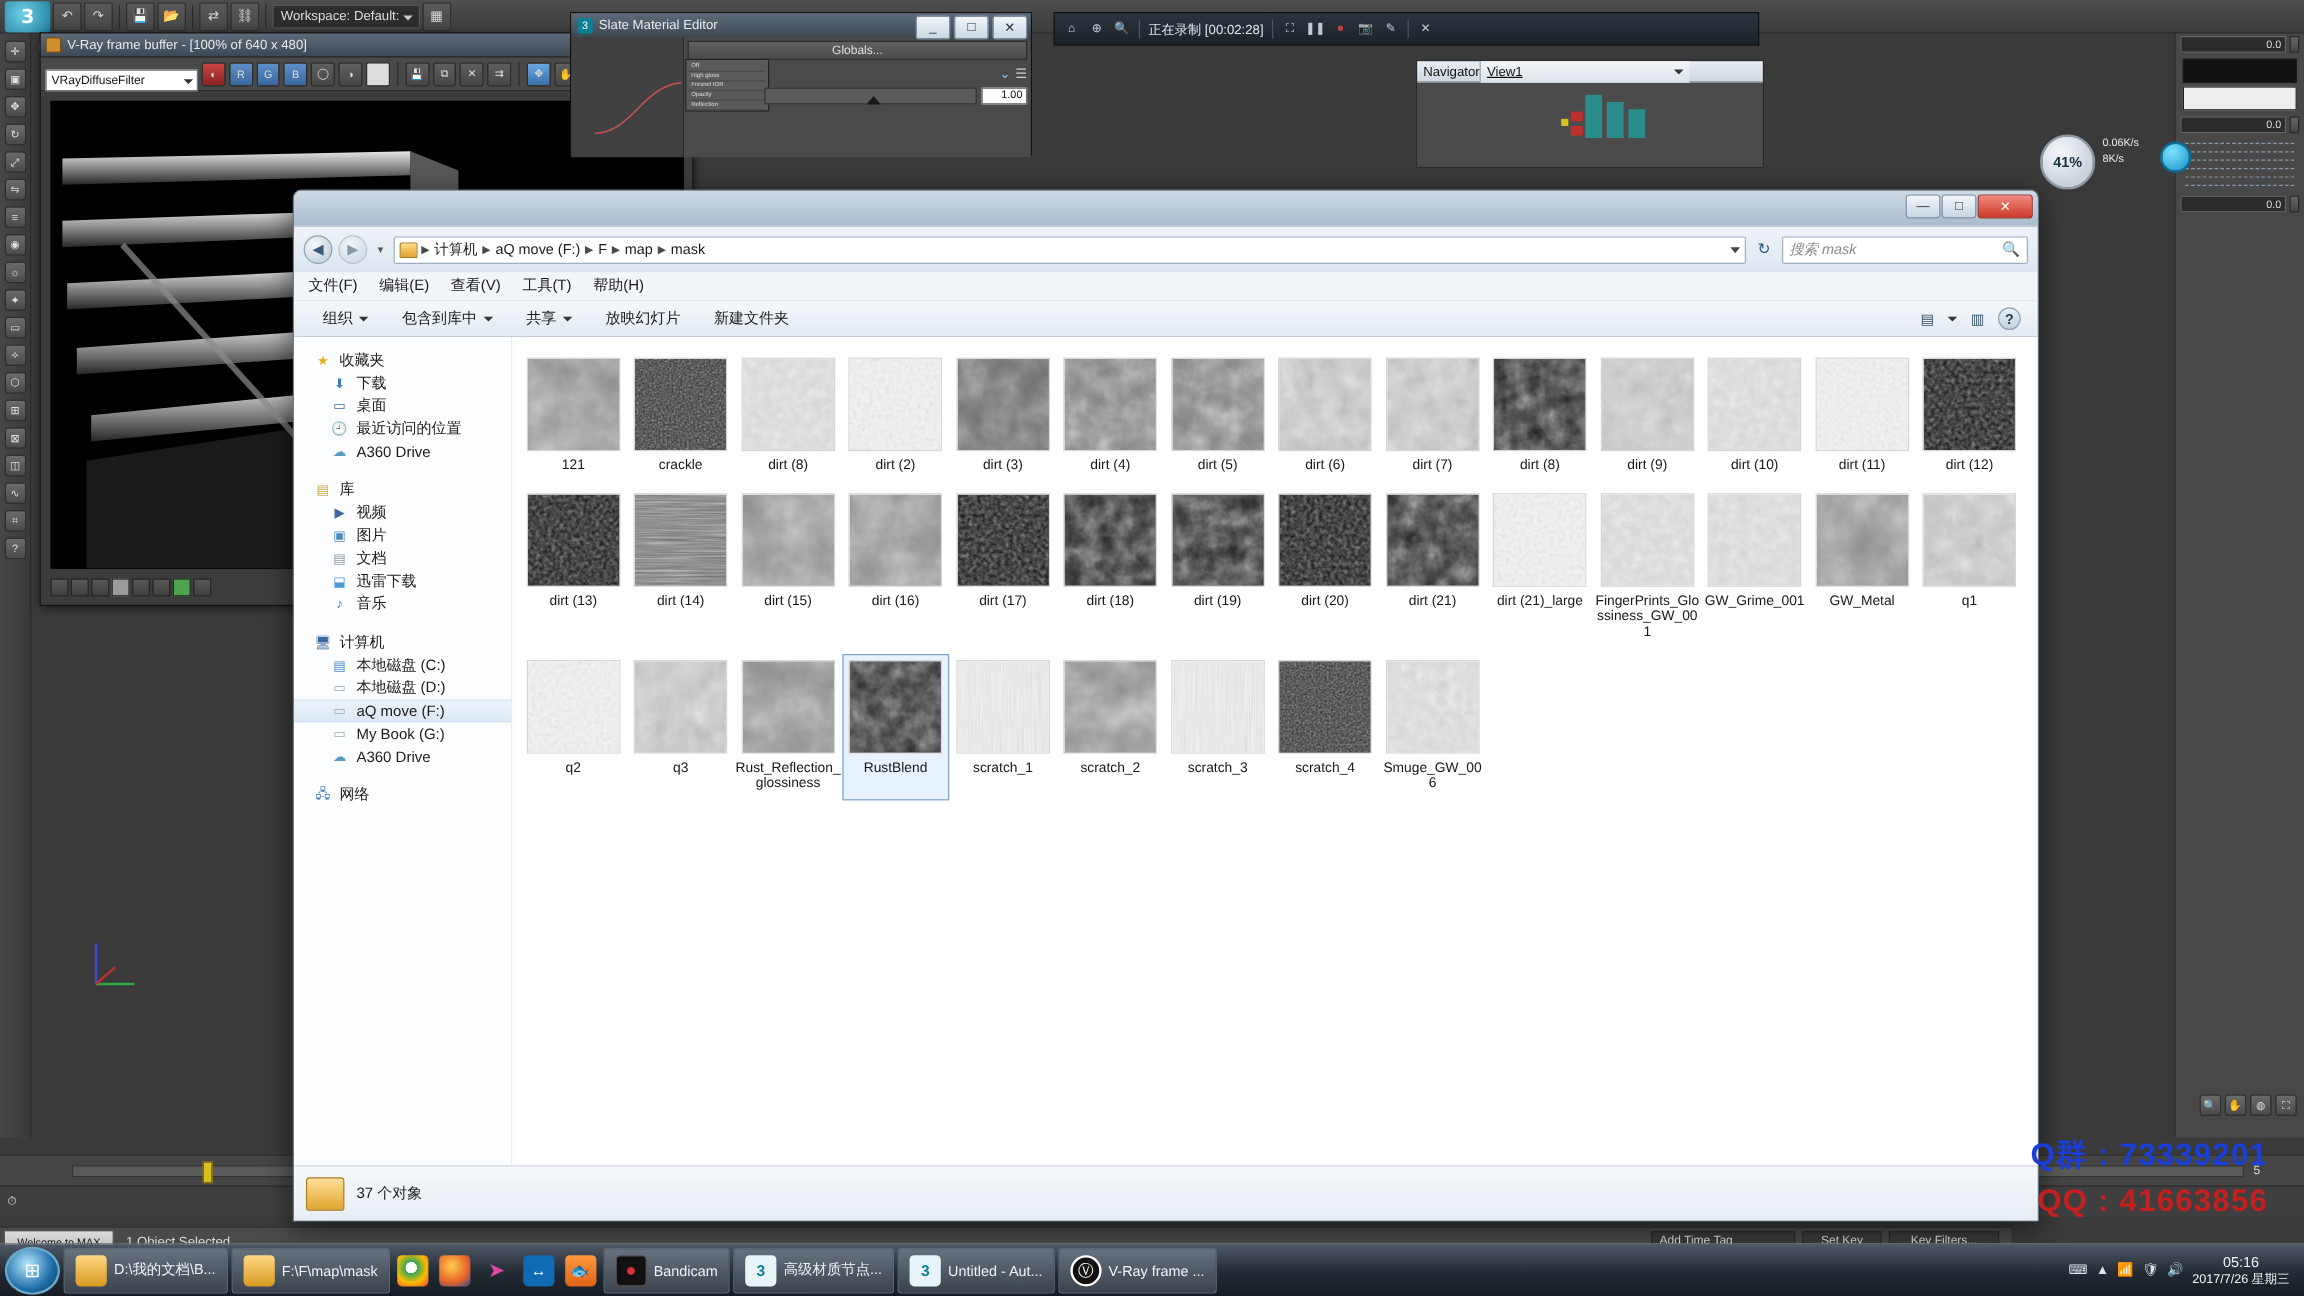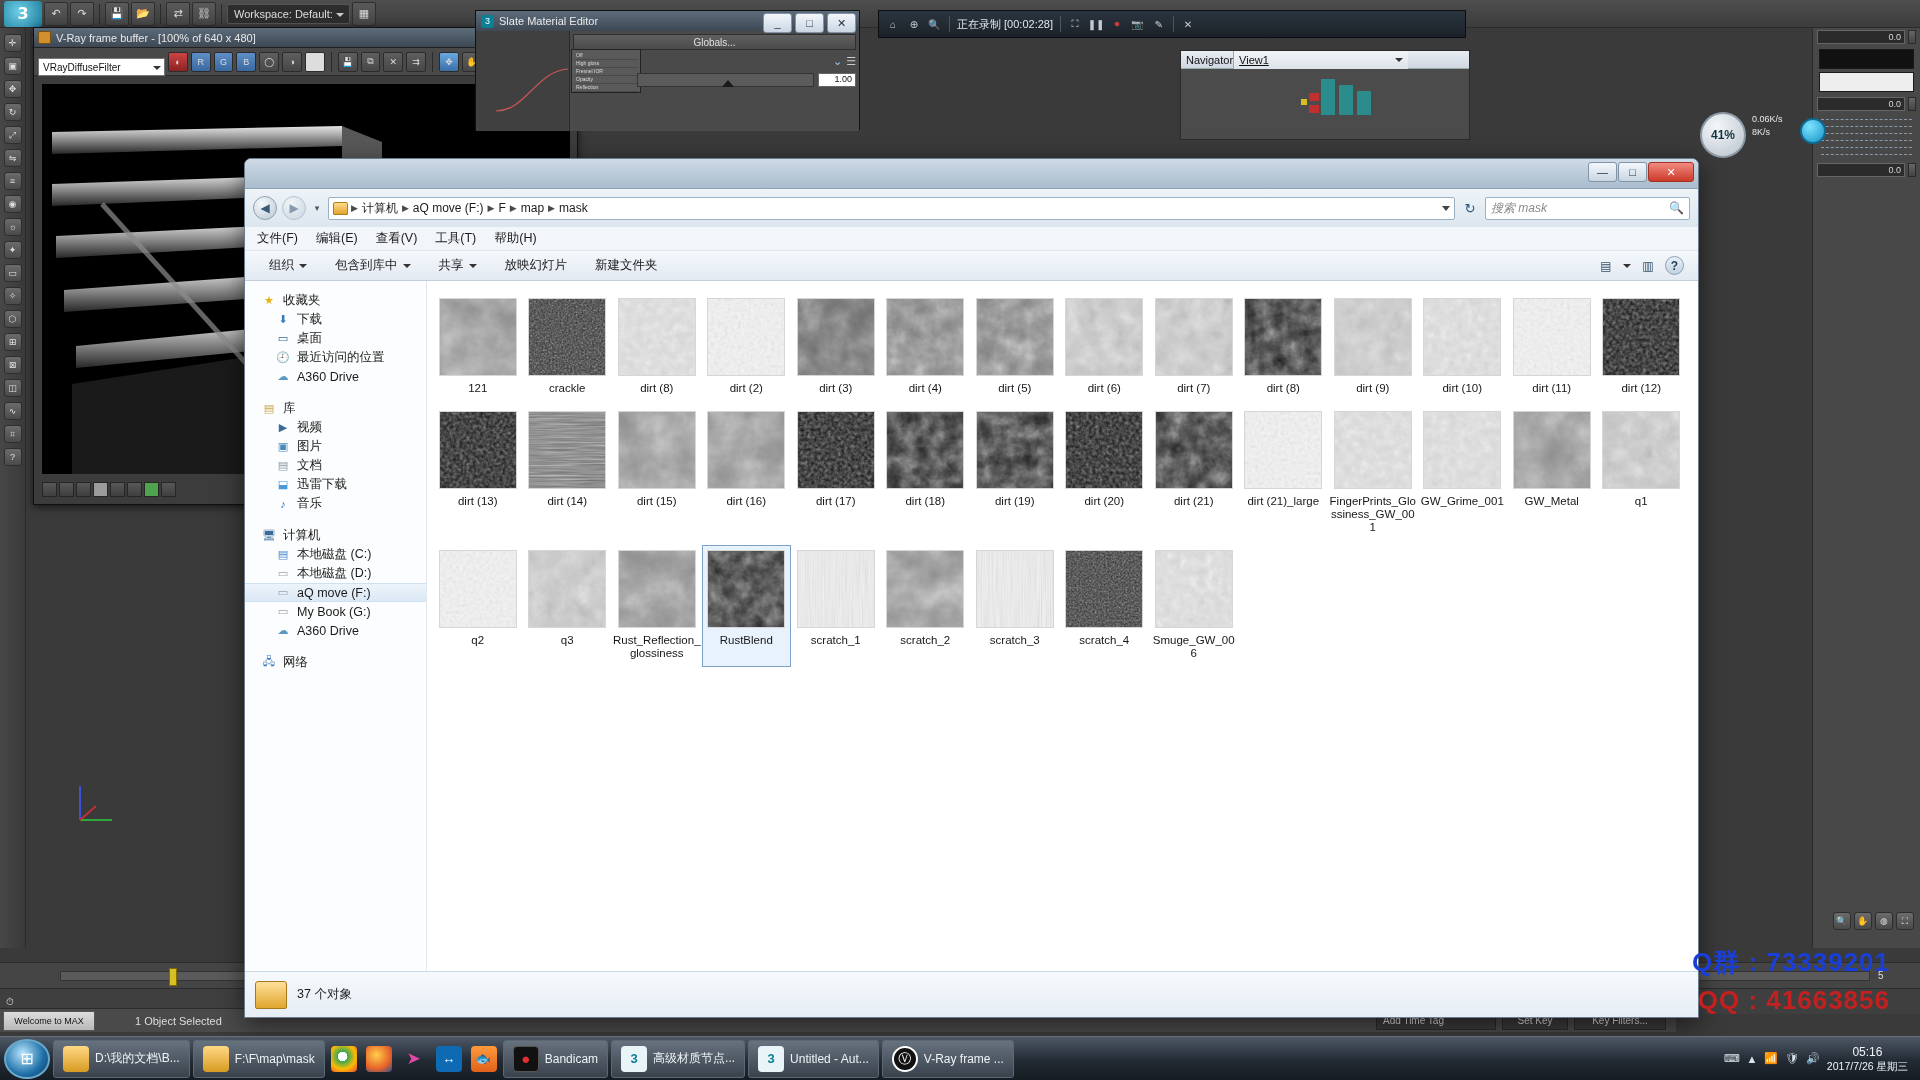--- a/index.html
+++ b/index.html
@@ -72,23 +72,23 @@
   
   .max-timebar {
     position: absolute; left: 0; bottom: 92px; width: 1920px; height: 26px;
     background: #454545; border-top: 1px solid #2c2c2c; display: flex; align-items: center;
   }
   .max-trackbar {
     position: absolute; left: 0; bottom: 66px; width: 1920px; height: 26px;
     background: #3f3f3f; border-top: 1px solid #2c2c2c;
   }
   .max-statusbar {
-    position: absolute; left: 0; bottom: 48px; width: 1676px; height: 24px;
+    position: absolute; left: 0; bottom: 34px; width: 1676px; height: 24px;
     background: #4a4a4a; border-top: 1px solid #2c2c2c;
-    display: flex; align-items: center; font-size: 11px; color: #ddd; gap: 16px;
+    display: flex; align-items: center; font-size: 11px; color: #ddd;
   }
   .max-statusbar2 {
     position: absolute; left: 0; bottom: 18px; width: 1920px; height: 24px;
     background: #474747; display: flex; align-items: center; font-size: 11px; color: #ddd;
   }
   .welcome-btn {
     width: 92px; height: 20px; background: linear-gradient(#dcdcdc,#b9b9b9);
     border: 1px solid #555; color: #111; font-size: 9px;
     display: flex; align-items: center; justify-content: center; margin-left: 3px;
   }
@@ -418,21 +418,21 @@
     </div>
 
     <div class="max-trackbar">
       <div style="display:flex;align-items:center;height:100%;padding-left:6px;gap:8px;color:#ddd;font-size:10px">
         <span>⏱</span>
       </div>
     </div>
 
     <div class="max-statusbar">
       <div class="welcome-btn">Welcome to MAX</div>
-      <div style="margin-left:24px">1 Object Selected</div>
+      <div style="margin-left:10px">1 Object Selected</div>
       <div style="margin-left:auto;display:flex;align-items:center;gap:6px;padding-right:10px">
         <div class="sb-field" style="width:120px">Add Time Tag</div>
         <div class="sb-field" style="width:66px;justify-content:center">Set Key</div>
         <div class="sb-field" style="width:92px;justify-content:center">Key Filters...</div>
       </div>
     </div>
 
     <div class="max-statusbar2">
       <div style="margin-left:105px">Rendering Time  0:00:05</div>
     </div>

